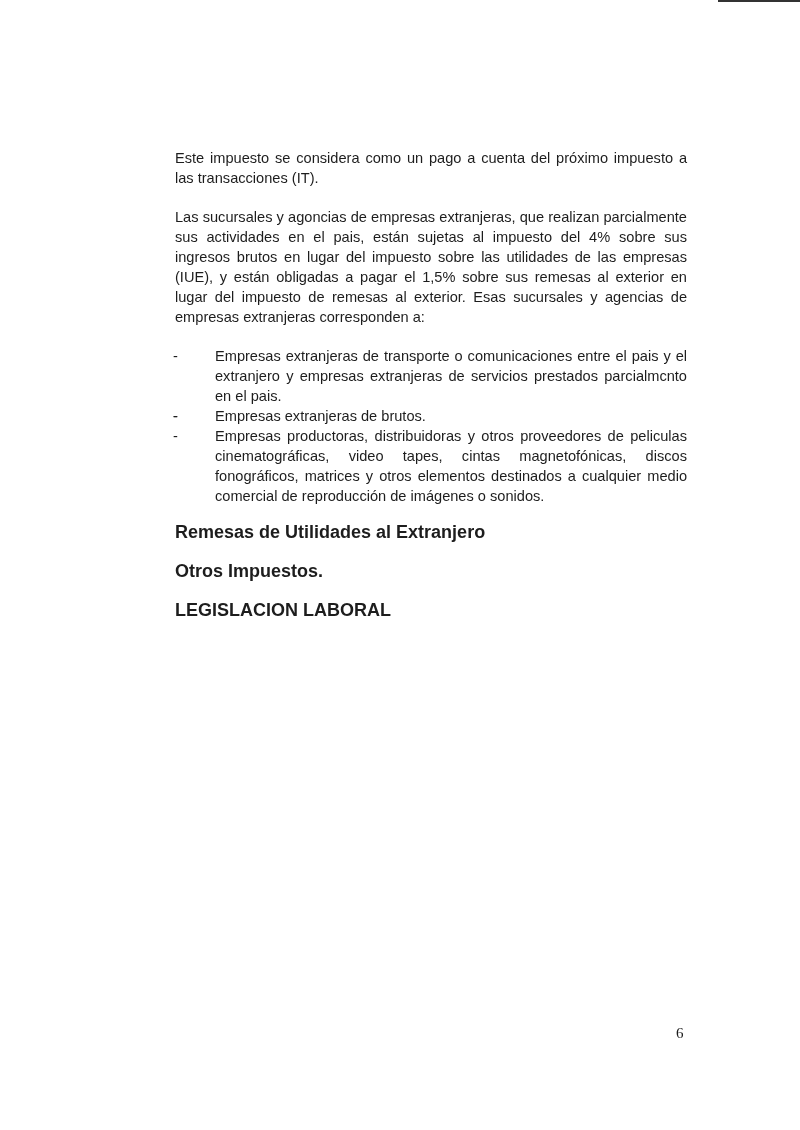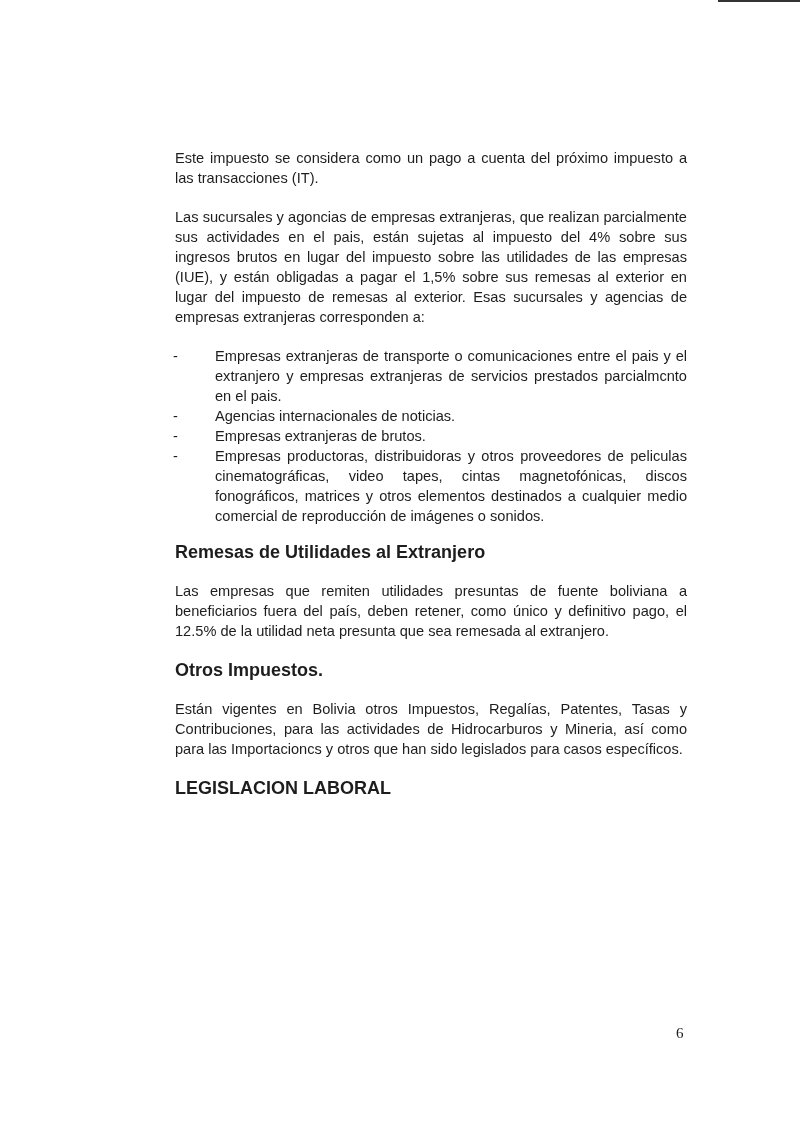--- a/index.html
+++ b/index.html
@@ -20,27 +20,25 @@
 <body>
 
 <div class="topline"></div>
 
 <div class="content">
   <p>Este impuesto se considera como un pago a cuenta del próximo impuesto a las transacciones (IT).</p>
   <p>Las sucursales y agoncias de empresas extranjeras, que realizan parcialmente sus actividades en el pais, están sujetas al impuesto del 4% sobre sus ingresos brutos en lugar del impuesto sobre las utilidades de las empresas (IUE), y están obligadas a pagar el 1,5% sobre sus remesas al exterior en lugar del impuesto de remesas al exterior. Esas sucursales y agencias de empresas extranjeras corresponden a:</p>
 
   <ul class="bullets">
     <li><span class="dash">-</span><span>Empresas extranjeras de transporte o comunicaciones entre el pais y el extranjero y empresas extranjeras de servicios prestados parcialmcnto en el pais.</span></li>
-    <li><span class="dash">-</span><span>Agencias internacionales de noticias.</span></li>
+    <li><span class="dash">-</span></li>
     <li><span class="dash">-</span><span>Empresas extranjeras de brutos.</span></li>
     <li><span class="dash">-</span><span>Empresas productoras, distribuidoras y otros proveedores de peliculas cinematográficas, video tapes, cintas magnetofónicas, discos fonográficos, matrices y otros elementos destinados a cualquier medio comercial de reproducción de imágenes o sonidos.</span></li>
   </ul>
 
   <h3>Remesas de Utilidades al Extranjero</h3>
-  <p>Las empresas que remiten utilidades presuntas de fuente boliviana a beneficiarios fuera del país, deben retener, como único y definitivo pago, el 12.5% de la utilidad neta presunta que sea remesada al extranjero.</p>
 
   <h3>Otros Impuestos.</h3>
-  <p>Están vigentes en Bolivia otros Impuestos, Regalías, Patentes, Tasas y Contribuciones, para las actividades de Hidrocarburos y Mineria, así como para las Importacioncs y otros que han sido legislados para casos específicos.</p>
 
   <h3>LEGISLACION LABORAL</h3>
 </div>
 
 <div class="page-number">6</div>
 
 </body></html>

